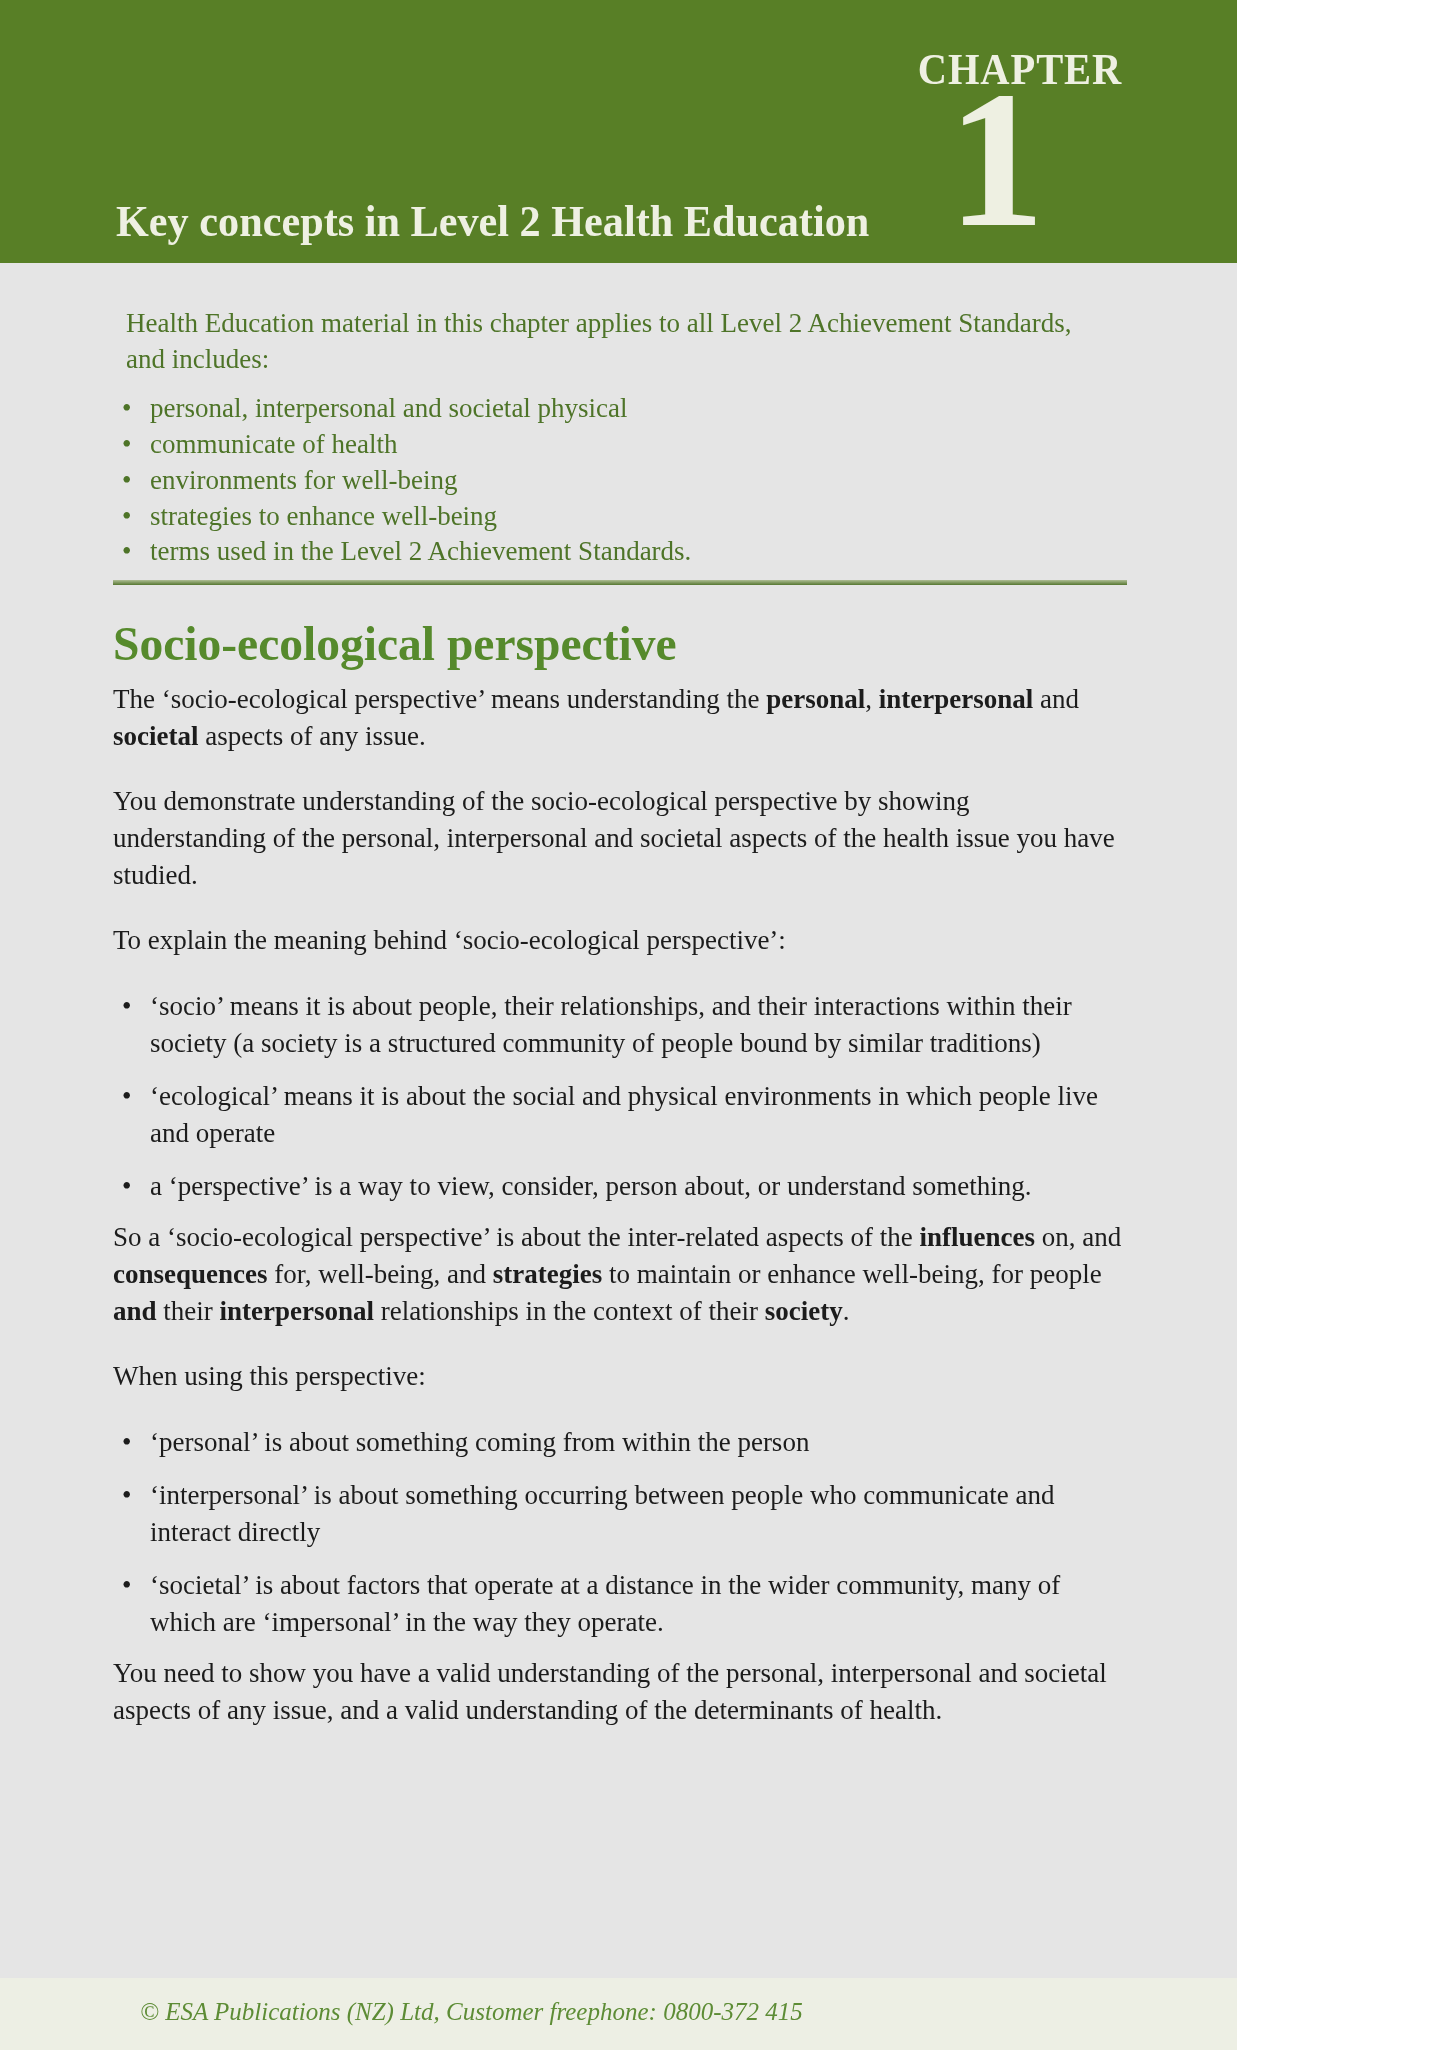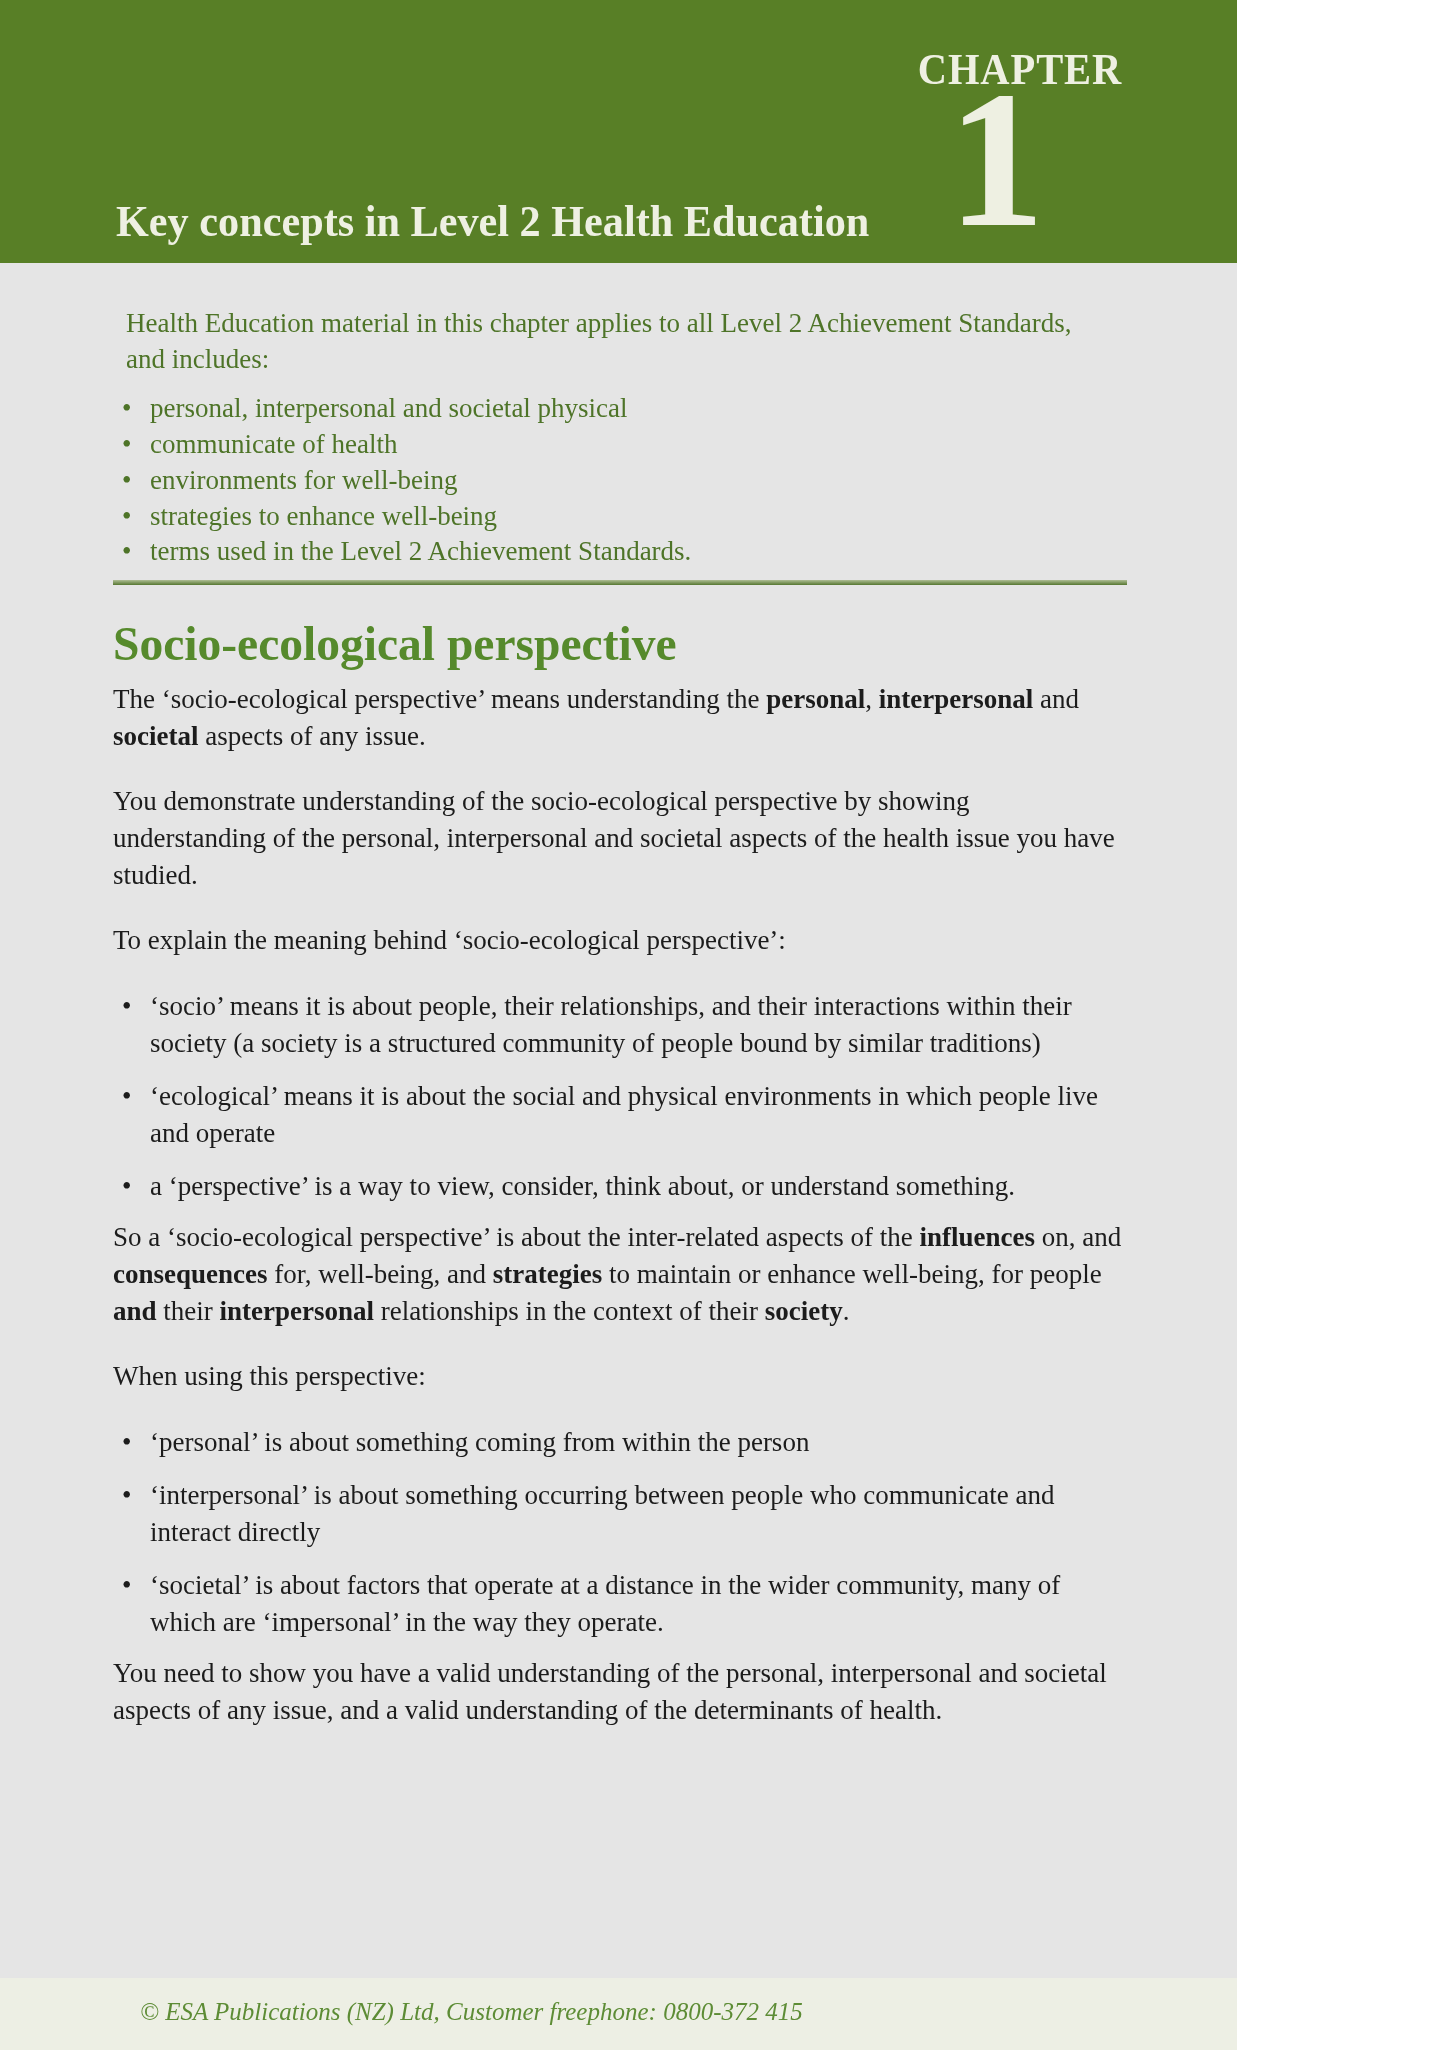--- a/index.html
+++ b/index.html
@@ -159,21 +159,21 @@
 
     <p class="para tight"><span>The ‘socio-ecological perspective’ means understanding the </span><span class="bd">personal</span><span>, </span><span class="bd">interpersonal</span><span> and </span><span class="bd">societal</span><span> aspects of any issue.</span></p>
 
     <p class="para">You demonstrate understanding of the socio-ecological perspective by showing understanding of the personal, interpersonal and societal aspects of the health issue you have studied.</p>
 
     <p class="para">To explain the meaning behind ‘socio-ecological perspective’:</p>
 
     <ul class="bullets body-bullets">
       <li>‘socio’ means it is about people, their relationships, and their interactions within their society (a society is a structured community of people bound by similar traditions)</li>
       <li>‘ecological’ means it is about the social and physical environments in which people live and operate</li>
-      <li>a ‘perspective’ is a way to view, consider, think about, or understand something.</li>
+      <li>a ‘perspective’ is a way to view, consider, person about, or understand something.</li>
     </ul>
 
     <p class="para after-list"><span>So a ‘socio-ecological perspective’ is about the inter-related aspects of the </span><span class="bd">influences</span><span> on, and </span><span class="bd">consequences</span><span> for, well-being, and </span><span class="bd">strategies</span><span> to maintain or enhance well-being, for people </span><span class="bd">and</span><span> their </span><span class="bd">interpersonal</span><span> relationships in the context of their </span><span class="bd">society</span><span>.</span></p>
 
     <p class="para">When using this perspective:</p>
 
     <ul class="bullets body-bullets">
       <li>‘personal’ is about something coming from within the person</li>
       <li>‘interpersonal’ is about something occurring between people who communicate and interact directly</li>
       <li>‘societal’ is about factors that operate at a distance in the wider community, many of which are ‘impersonal’ in the way they operate.</li>

